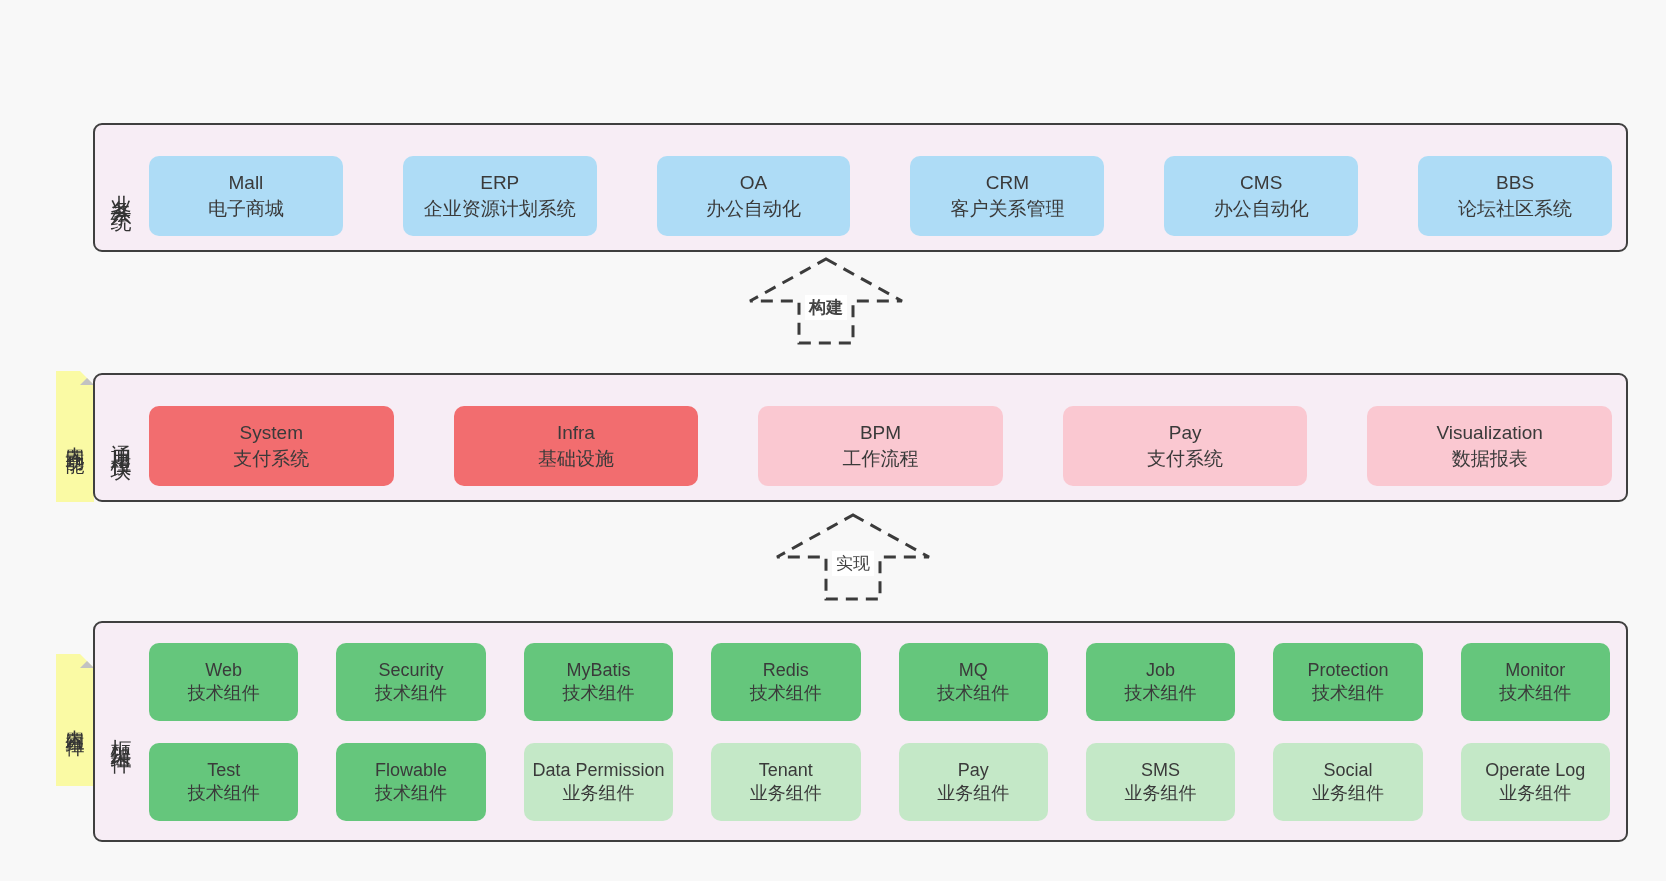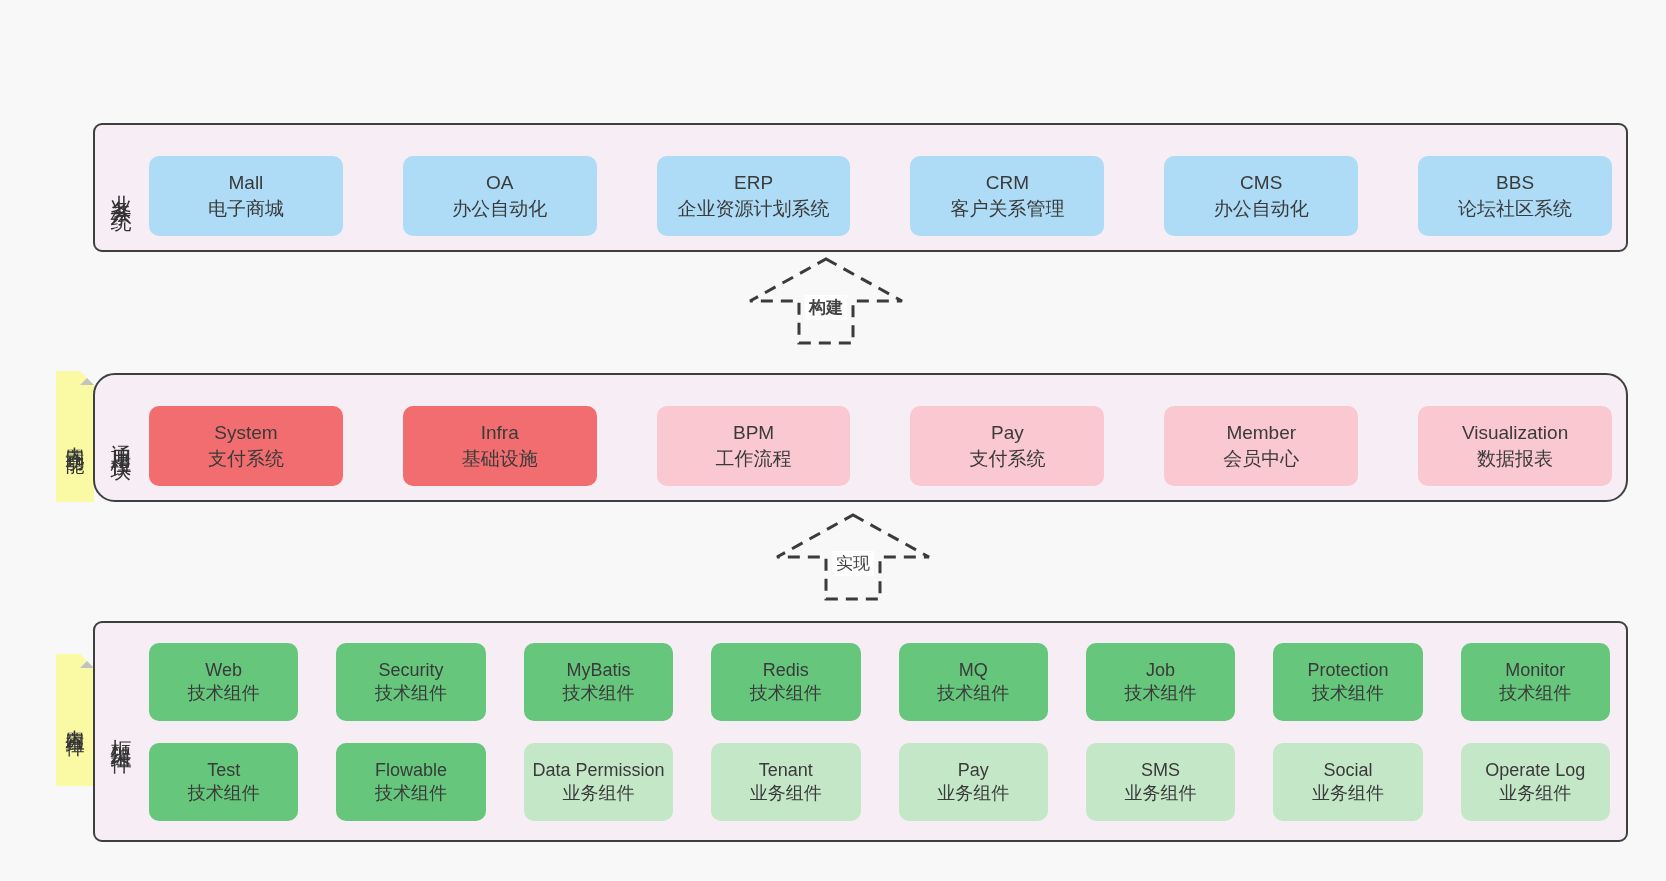--- a/index.html
+++ b/index.html
@@ -22,21 +22,21 @@
     left: 93px;
     width: 1535px;
     background: #f7edf5;
     border: 2px solid #3f3f3f;
     border-radius: 9px;
     box-sizing: border-box;
     display: flex;
     align-items: stretch;
   }
   #layer-business   { top: 123px; height: 129px; }
-  #layer-modules    { top: 373px; height: 129px; border-radius: 22px; }
+  #layer-modules    { top: 373px; height: 129px; }
   #layer-components { top: 621px; height: 221px; }
 
   .layer-title {
     writing-mode: vertical-lr;
     text-orientation: upright;
     font-size: 21px;
     letter-spacing: 5px;
     color: #333;
     display: flex;
     align-items: center;
@@ -142,26 +142,26 @@
 <div class="canvas">
 
   <section class="layer" id="layer-business">
     <div class="layer-title">业务系统</div>
     <div class="box-row">
       <div class="box blue">
         <span class="box-name">Mall</span>
         <span class="box-desc">电子商城</span>
       </div>
       <div class="box blue">
+        <span class="box-name">ERP</span>
+        <span class="box-desc">企业资源计划系统</span>
+      </div>
+      <div class="box blue">
         <span class="box-name">OA</span>
         <span class="box-desc">办公自动化</span>
-      </div>
-      <div class="box blue">
-        <span class="box-name">ERP</span>
-        <span class="box-desc">企业资源计划系统</span>
       </div>
       <div class="box blue">
         <span class="box-name">CRM</span>
         <span class="box-desc">客户关系管理</span>
       </div>
       <div class="box blue">
         <span class="box-name">CMS</span>
         <span class="box-desc">办公自动化</span>
       </div>
       <div class="box blue">
@@ -196,24 +196,20 @@
       </div>
       <div class="box pink">
         <span class="box-name">BPM</span>
         <span class="box-desc">工作流程</span>
       </div>
       <div class="box pink">
         <span class="box-name">Pay</span>
         <span class="box-desc">支付系统</span>
       </div>
       <div class="box pink">
-        <span class="box-name">Member</span>
-        <span class="box-desc">会员中心</span>
-      </div>
-      <div class="box pink">
         <span class="box-name">Visualization</span>
         <span class="box-desc">数据报表</span>
       </div>
     </div>
   </section>
 
   <div class="arrow" id="arrow-implement">
     <svg width="160" height="92" viewBox="0 0 160 92">
       <polygon points="80,4 156,46 107,46 107,88 53,88 53,46 4,46" fill="#f8f8f8" stroke="#3b3b3b" stroke-width="3" stroke-dasharray="12 8" stroke-linejoin="miter"></polygon>
     </svg>

